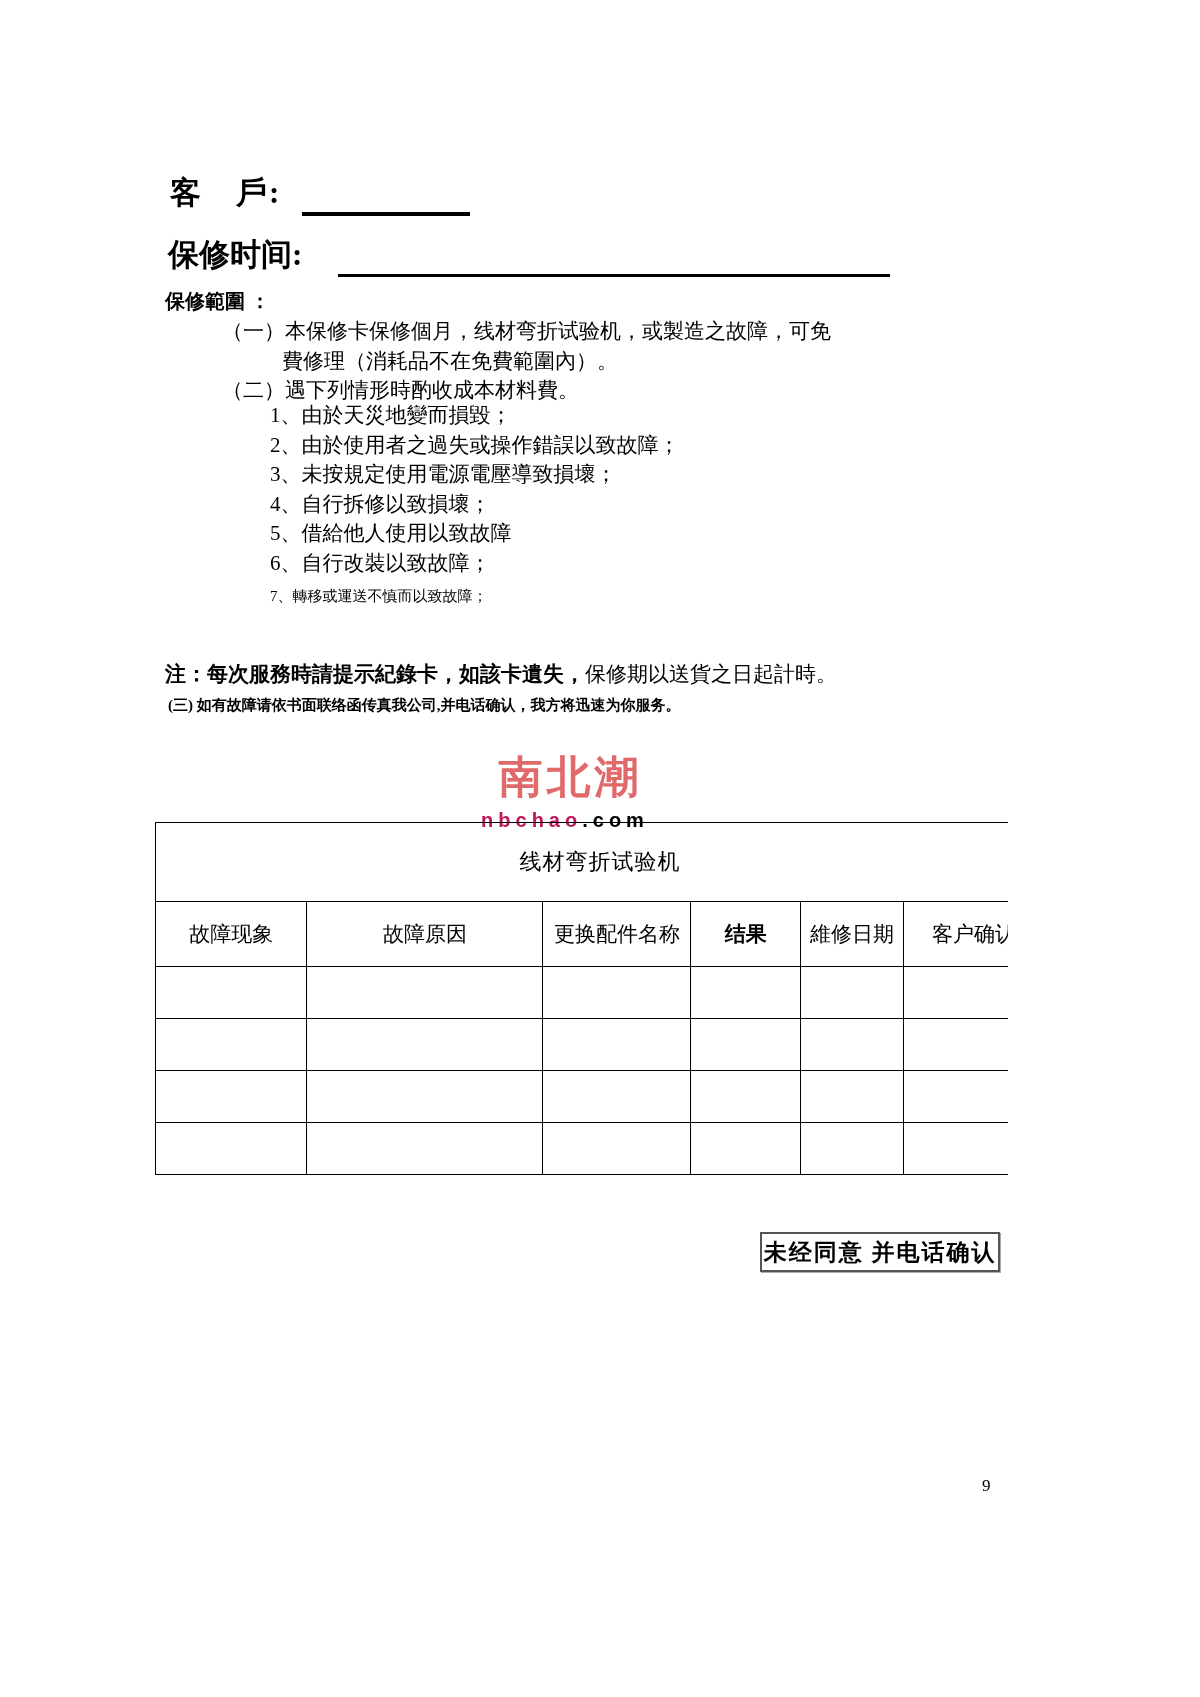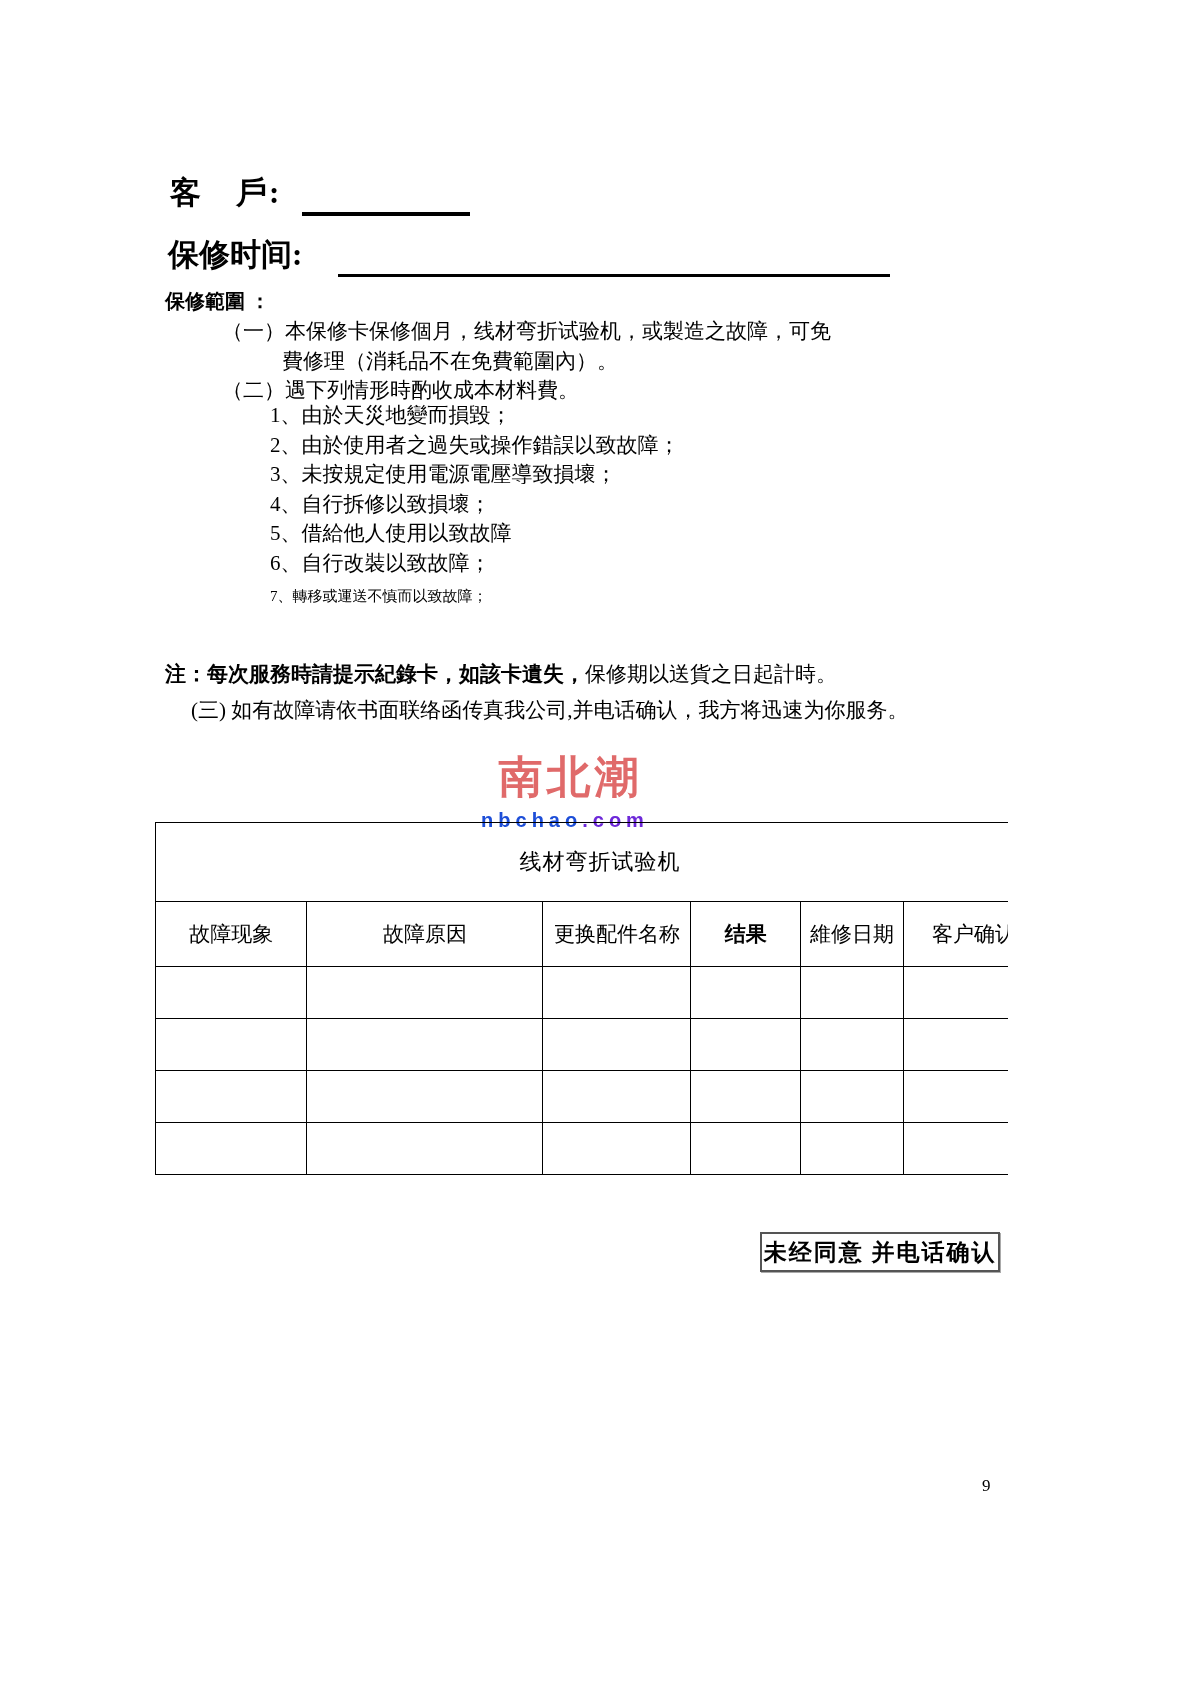--- a/index.html
+++ b/index.html
@@ -23,21 +23,21 @@
   .clause{font-size:21px;line-height:30px;}
   .c1l1{left:222px;top:316px;}
   .c1l2{left:282px;top:346px;}
   .c2{left:222px;top:375px;}
   .sublist{left:270px;top:401px;width:620px;}
   .sublist .li{font-size:21px;line-height:29.5px;white-space:nowrap;}
   .sublist .li.small{font-size:15px;line-height:29px;padding-top:4px;}
 
   .note-line{left:165px;top:660px;font-size:21px;white-space:nowrap;}
   .note-bold{font-weight:bold;}
-  .clause3{left:191px;top:696px;font-size:21px;font-weight:normal;white-space:nowrap;}
+  .clause3{left:168px;top:696px;font-size:15px;font-weight:bold;white-space:nowrap;}
 
   
   .wm{left:0;top:748px;width:1130px;text-align:center;}
   .wm-brand{font-size:44px;font-weight:bold;letter-spacing:4px;
     font-family:"Liberation Sans","DejaVu Sans",sans-serif;padding-left:11px;}
   .wm-domain{font-size:20px;letter-spacing:5px;margin-top:2px;
     font-family:"Liberation Sans","DejaVu Sans",sans-serif;font-weight:bold;}
 
   
   .repair-table{left:155px;top:788px;width:890px;border-collapse:collapse;
@@ -84,21 +84,21 @@
 
   <div class="abs note-line">
     <span class="note-bold">注：每次服務時請提示紀錄卡，如該卡遺失，</span><span>保修期以送貨之日起計時。</span>
   </div>
 
   <div class="abs clause3">(三) 如有故障请依书面联络函传真我公司,并电话确认，我方将迅速为你服务。</div>
 
   <div class="abs wm">
     <div class="wm-brand" id="wm-brand" style="color: rgb(224, 106, 106);">南北潮</div>
     <div class="wm-domain">
-      <span id="wm-main" style="color: #1d4ed8;">nbchao</span><span id="wm-suffix" style="color: #6d28d9;">.com</span>
+      <span id="wm-main" style="color: #be185d;">nbchao</span><span id="wm-suffix" style="color: #000000;">.com</span>
     </div>
   </div>
 
   <table class="abs repair-table">
     <tbody>
       <tr>
         <td colspan="6" class="tbl-title">线材弯折试验机</td>
       </tr>
       <tr class="tbl-head">
         <td style="width:152px;">故障现象</td>

